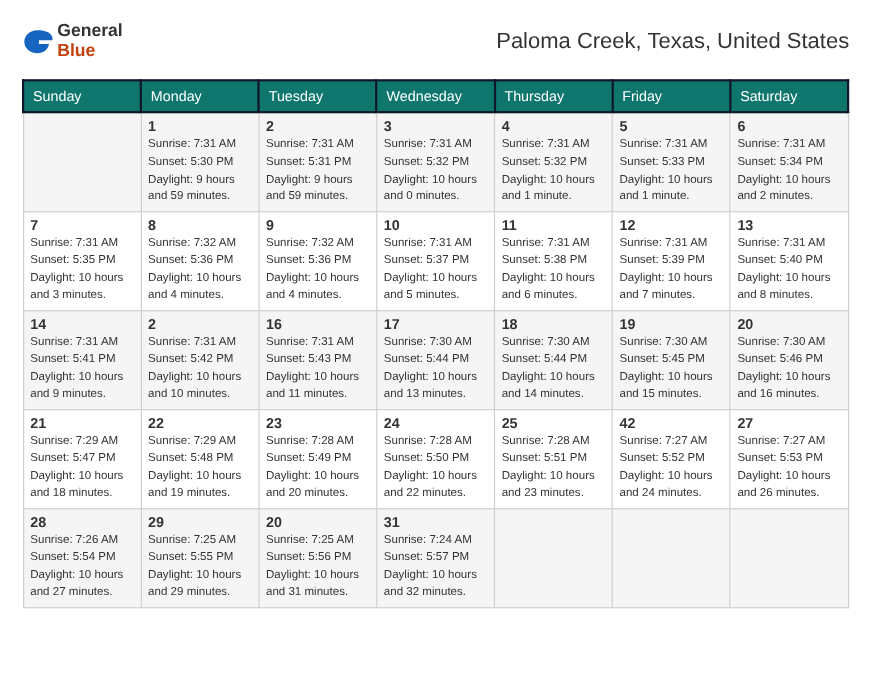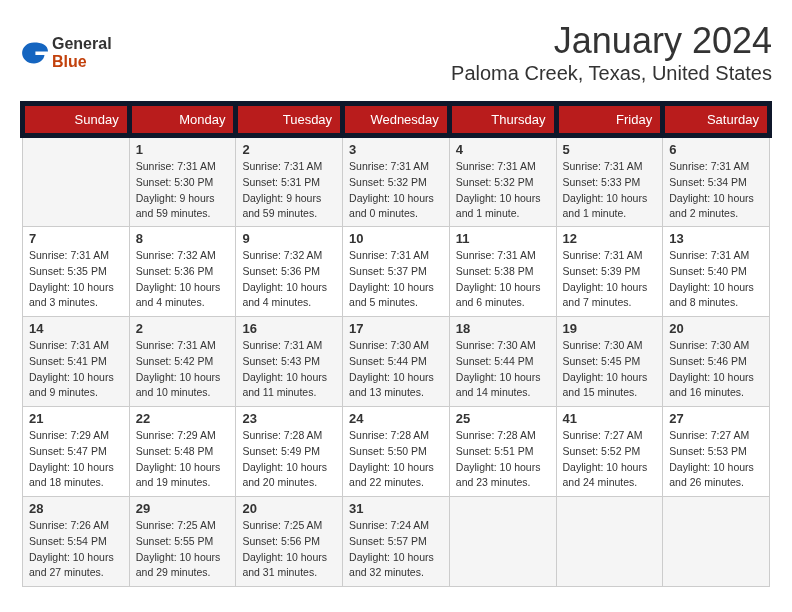--- a/index.html
+++ b/index.html
@@ -36,27 +36,27 @@
     .location {
       font-size: 20px;
       color: #333;
     }
     table {
       width: 100%;
       border-collapse: collapse;
       font-size: 11px;
     }
     thead th {
-      background-color: #b91c1c;
+      background-color: #0f766e;
       color: #fff;
-      text-align: right;
+      text-align: left;
       padding: 6px 8px;
       font-size: 13px;
       font-weight: normal;
-      border: 5px solid #0f172a;
+      border: 2px solid #0f172a;
     }
     tbody td {
       border: 1px solid #ccc;
       vertical-align: top;
       padding: 4px 6px;
       height: 90px;
       width: calc(100% / 7);
       color: #333;
     }
     tbody tr:nth-child(odd) td {
@@ -87,21 +87,20 @@
   <div class="logo">
     <svg class="logo-icon" viewBox="0 0 40 40">
       <path d="M20 5 C10 5 3 12 3 20 C3 28 10 35 20 35 C28 35 34 30 35 23 L22 23 L22 18 L40 18 C40 8 31 5 20 5Z" fill="#1565c0"></path>
     </svg>
     <div>
       <div style="font-size:16px;font-weight:bold;color:#333;">General</div>
       <div style="font-size:16px;font-weight:bold;color:#c2410c;">Blue</div>
     </div>
   </div>
   <div class="title-block">
-    <div class="month-title">January 2024</div>
     <div class="location">Paloma Creek, Texas, United States</div>
   </div>
 </div>
 
 <table>
   <thead>
     <tr>
     <th>Sunday</th>
         <th>Monday</th>
         <th>Tuesday</th>
@@ -289,21 +288,21 @@
 and 22 minutes.</div>
         </td>
         <td>
           <span class="day-num">25</span>
           <div class="day-info" style="white-space: pre-line;">Sunrise: 7:28 AM
 Sunset: 5:51 PM
 Daylight: 10 hours
 and 23 minutes.</div>
         </td>
         <td>
-          <span class="day-num">41</span>
+          <span class="day-num">42</span>
           <div class="day-info" style="white-space: pre-line;">Sunrise: 7:27 AM
 Sunset: 5:52 PM
 Daylight: 10 hours
 and 24 minutes.</div>
         </td>
         <td>
           <span class="day-num">27</span>
           <div class="day-info" style="white-space: pre-line;">Sunrise: 7:27 AM
 Sunset: 5:53 PM
 Daylight: 10 hours

